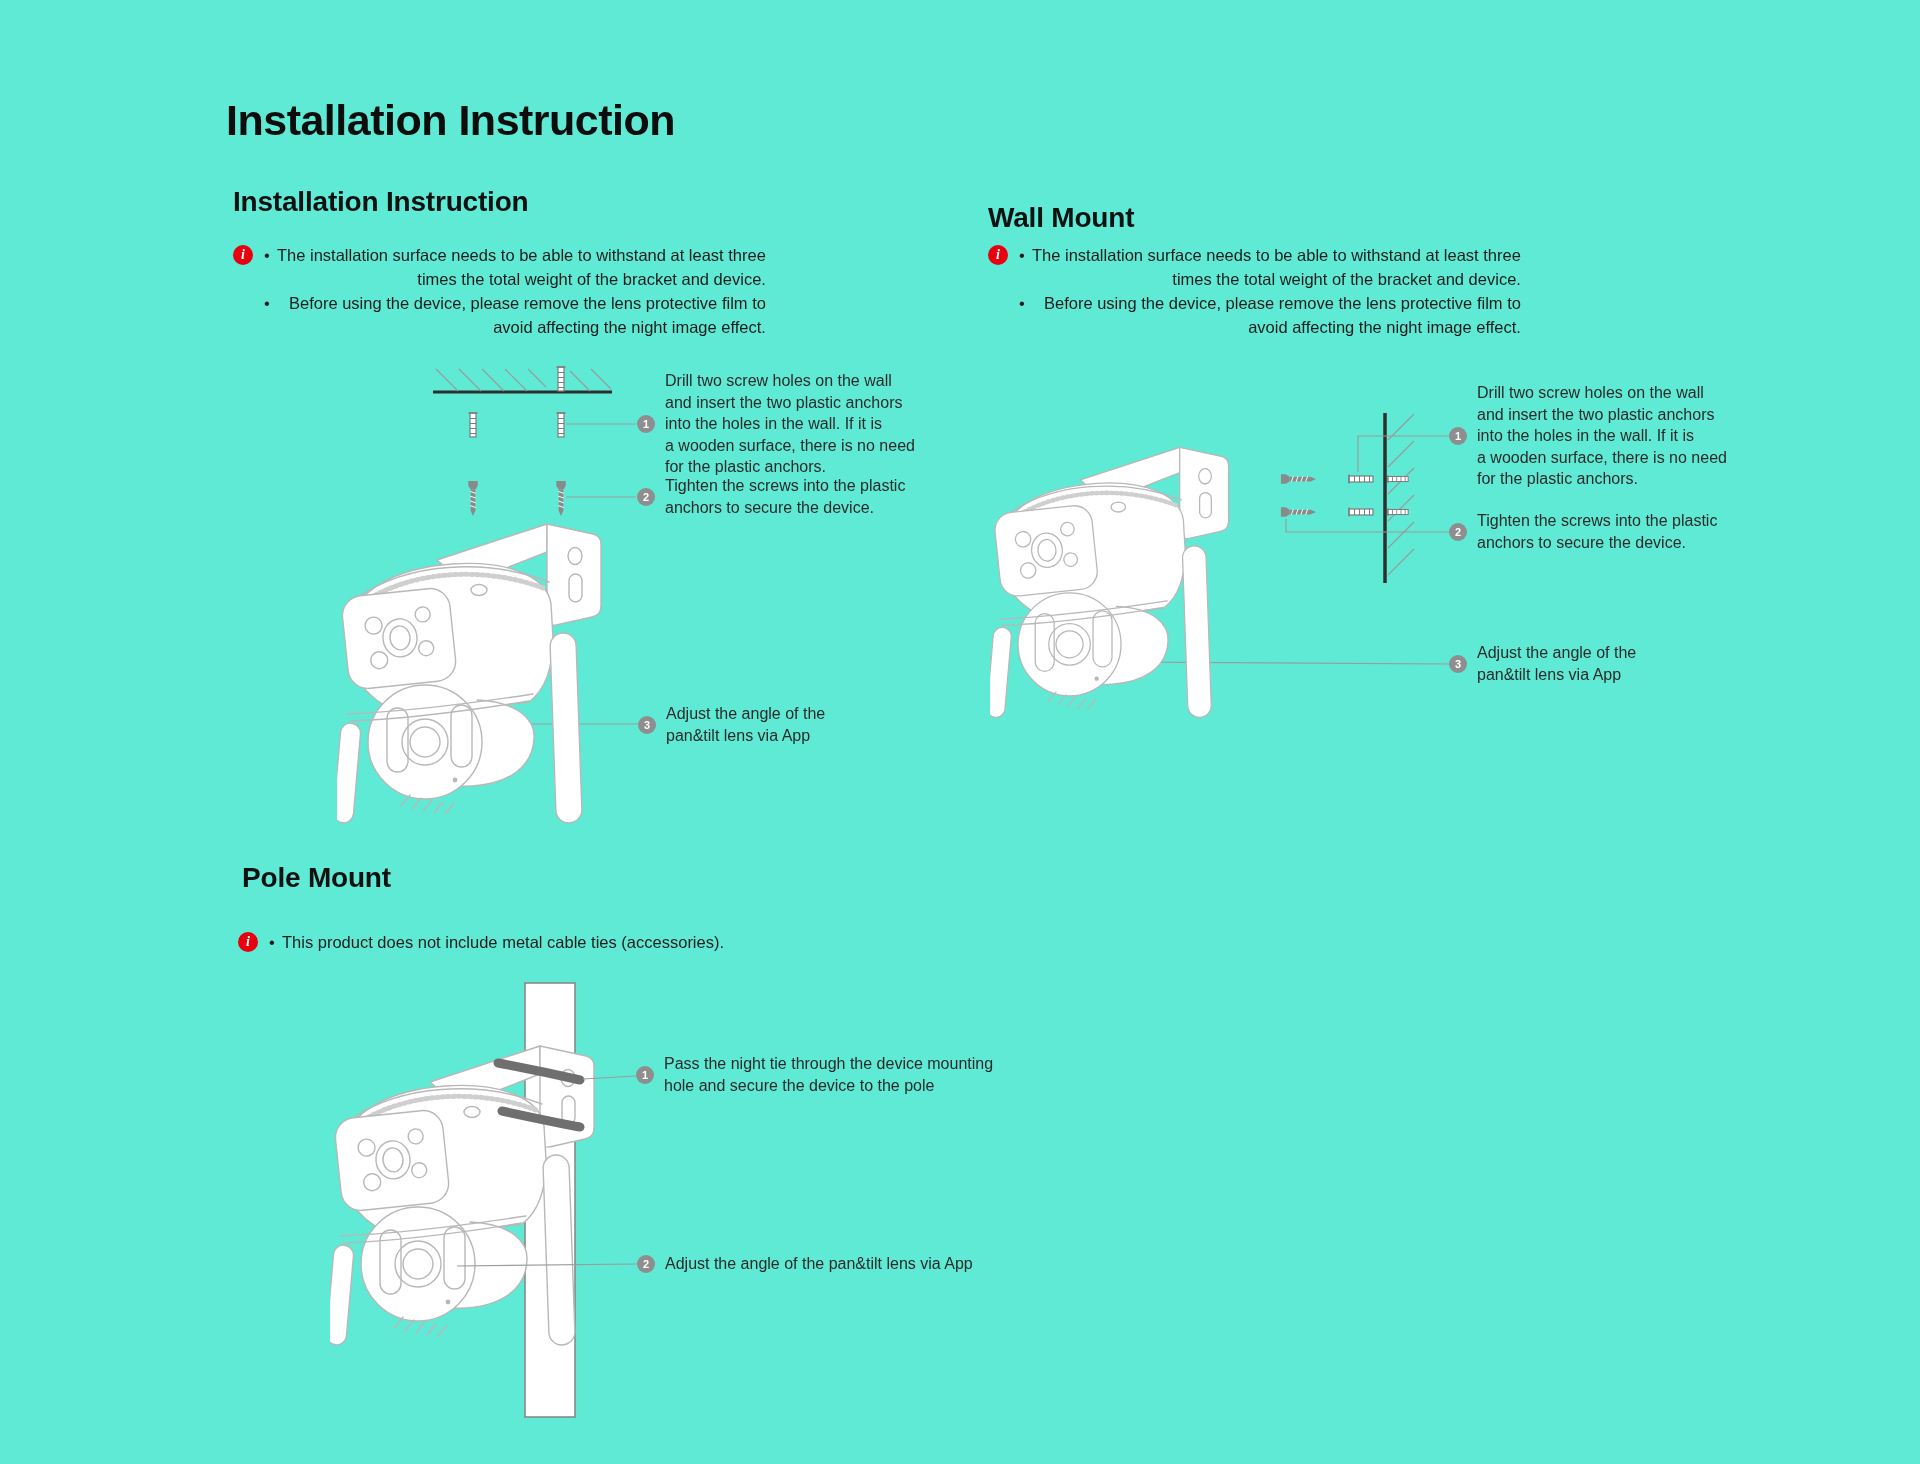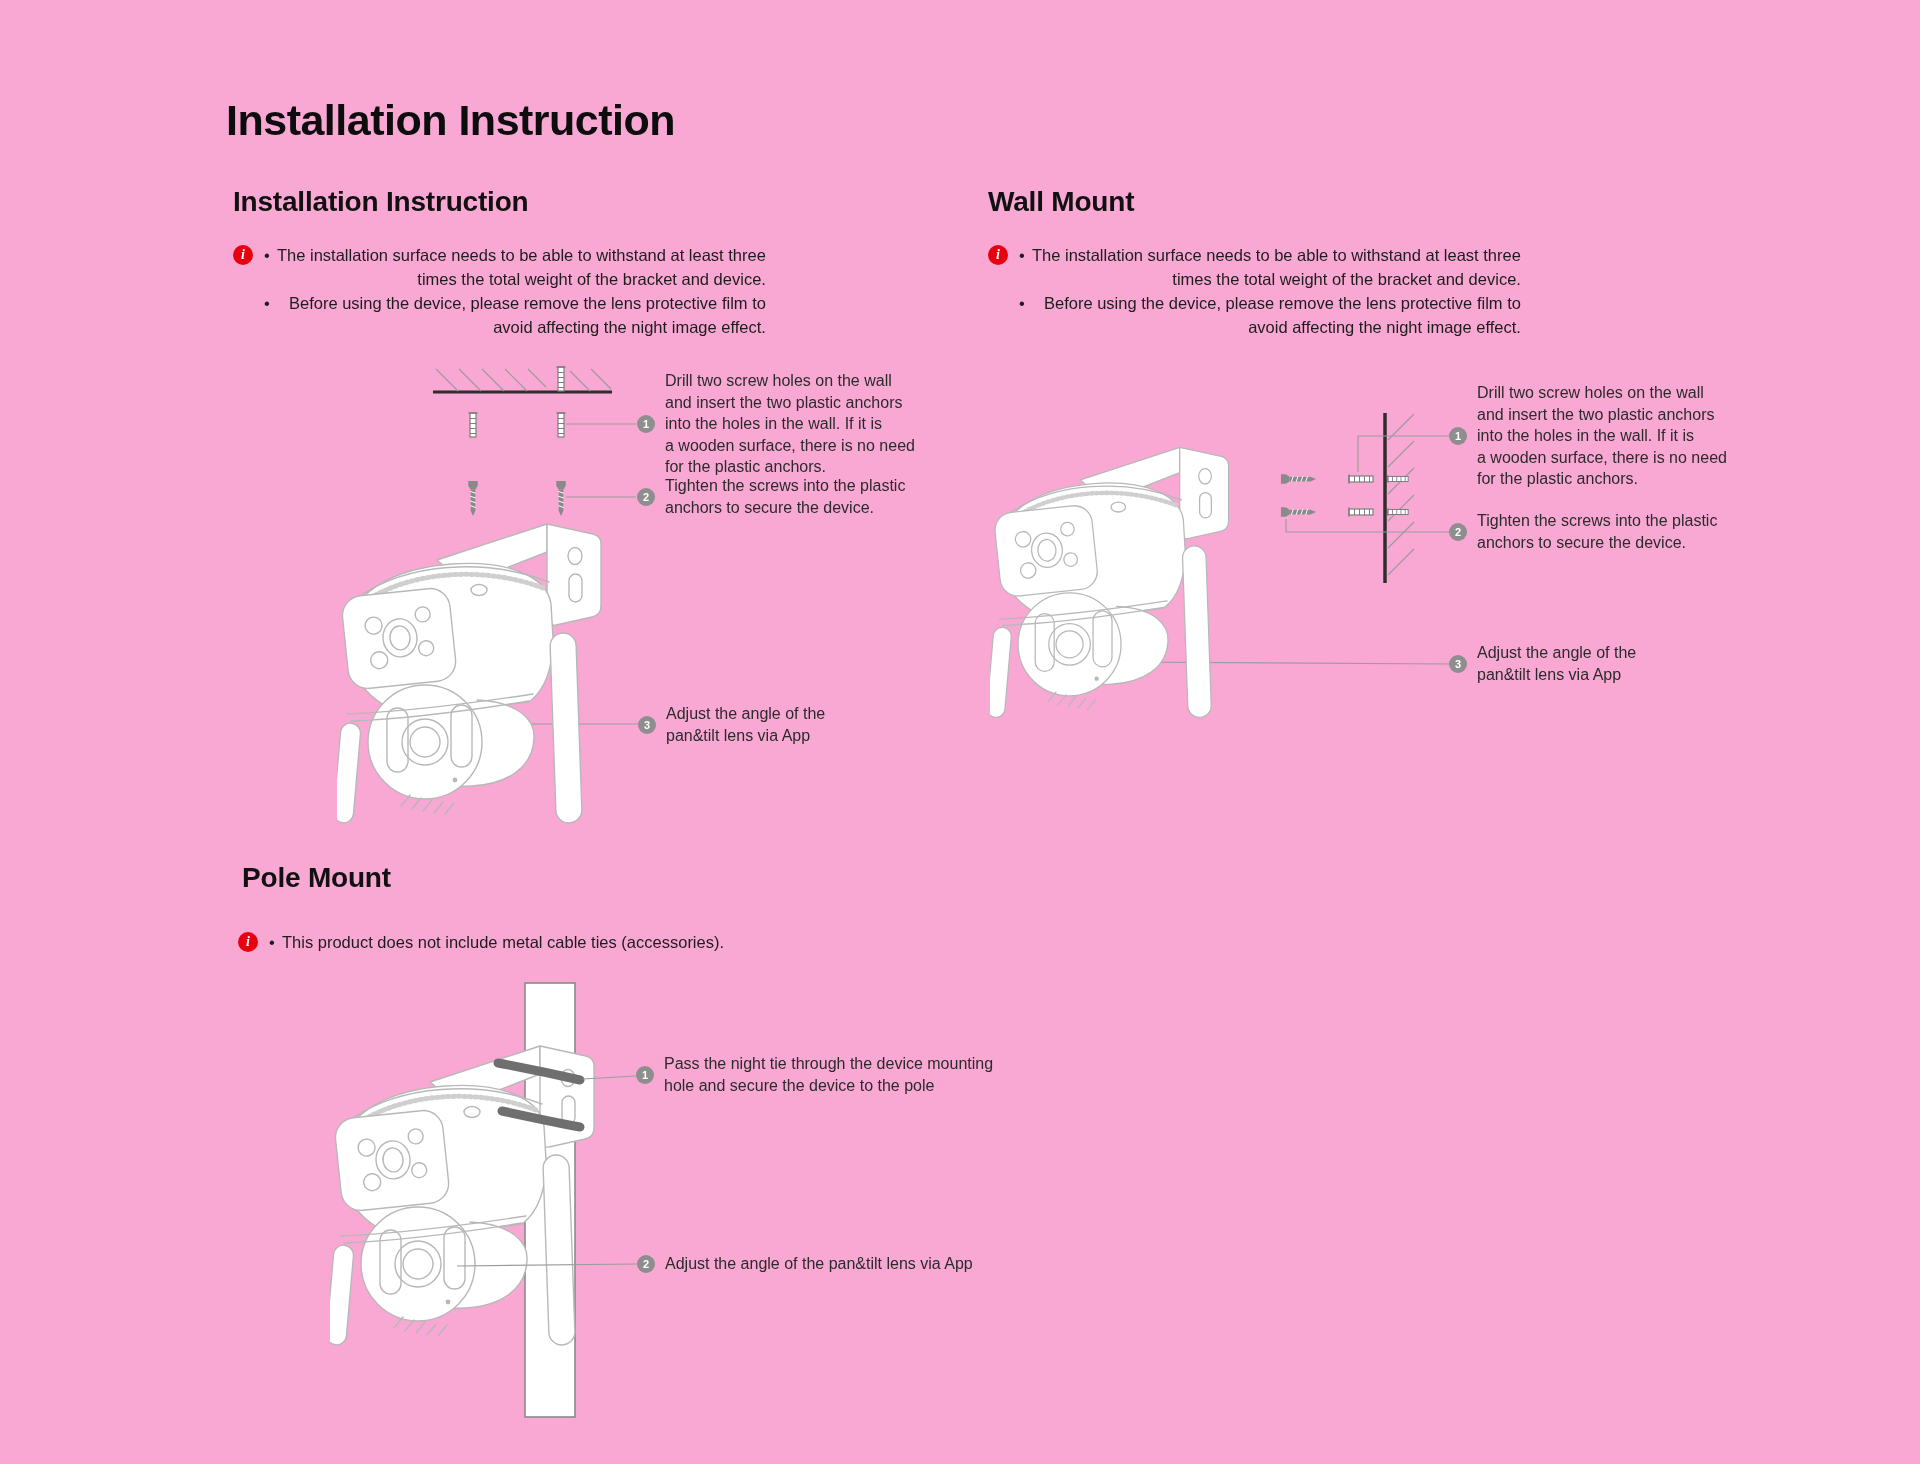--- a/index.html
+++ b/index.html
@@ -1,17 +1,17 @@
 <!DOCTYPE html>
 <html><head>
 <meta charset="utf-8">
 <style>
   html,body { margin:0; padding:0; background:#fff; }
   .canvas {
-    position:relative; width:1920px; height:1464px; background:#f9a8d4;
+    position:relative; width:1920px; height:1464px; background:#5eead4;
     font-family:"Liberation Sans","DejaVu Sans",sans-serif; color:#1d1d1d;
     overflow:hidden;
   }
   .abs { position:absolute; }
   .page-title { font-size:43px; font-weight:bold; letter-spacing:-0.5px; color:#0d0d0d; }
   .sec-heading { font-size:28px; font-weight:bold; color:#111; letter-spacing:-0.2px; }
   .notes { display:flex; align-items:flex-start; }
   .info-icon {
     flex:0 0 auto; width:20px; height:20px; margin-top:2px; border-radius:50%;
     background:#e8000f; color:#fff; font-size:14px; font-weight:bold;
@@ -170,21 +170,21 @@
     <span class="step-badge">2</span>
     <div class="step-text">Tighten the screws into the plastic
 anchors to secure the device.</div>
   </div>
   <div class="step" style="left:638px; top:703px;">
     <span class="step-badge">3</span>
     <div class="step-text">Adjust the angle of the
 pan&amp;tilt lens via App</div>
   </div>
 
-  <h2 class="abs sec-heading" style="left:988px; top:186px; margin:0;">Wall Mount</h2>
+  <h2 class="abs sec-heading" style="left:988px; top:202px; margin:0;">Wall Mount</h2>
 
   <div class="abs notes" style="left:988px; top:243px; width:580px;">
     <span class="info-icon">i</span>
     <ul class="note-list">
       <li class="note-item"><span class="note-text">The installation surface needs to be able to withstand at least three
 times the total weight of the bracket and device.</span></li>
       <li class="note-item"><span class="note-text">Before using the device, please remove the lens protective film to
 avoid affecting the night image effect.</span></li>
     </ul>
   </div>

